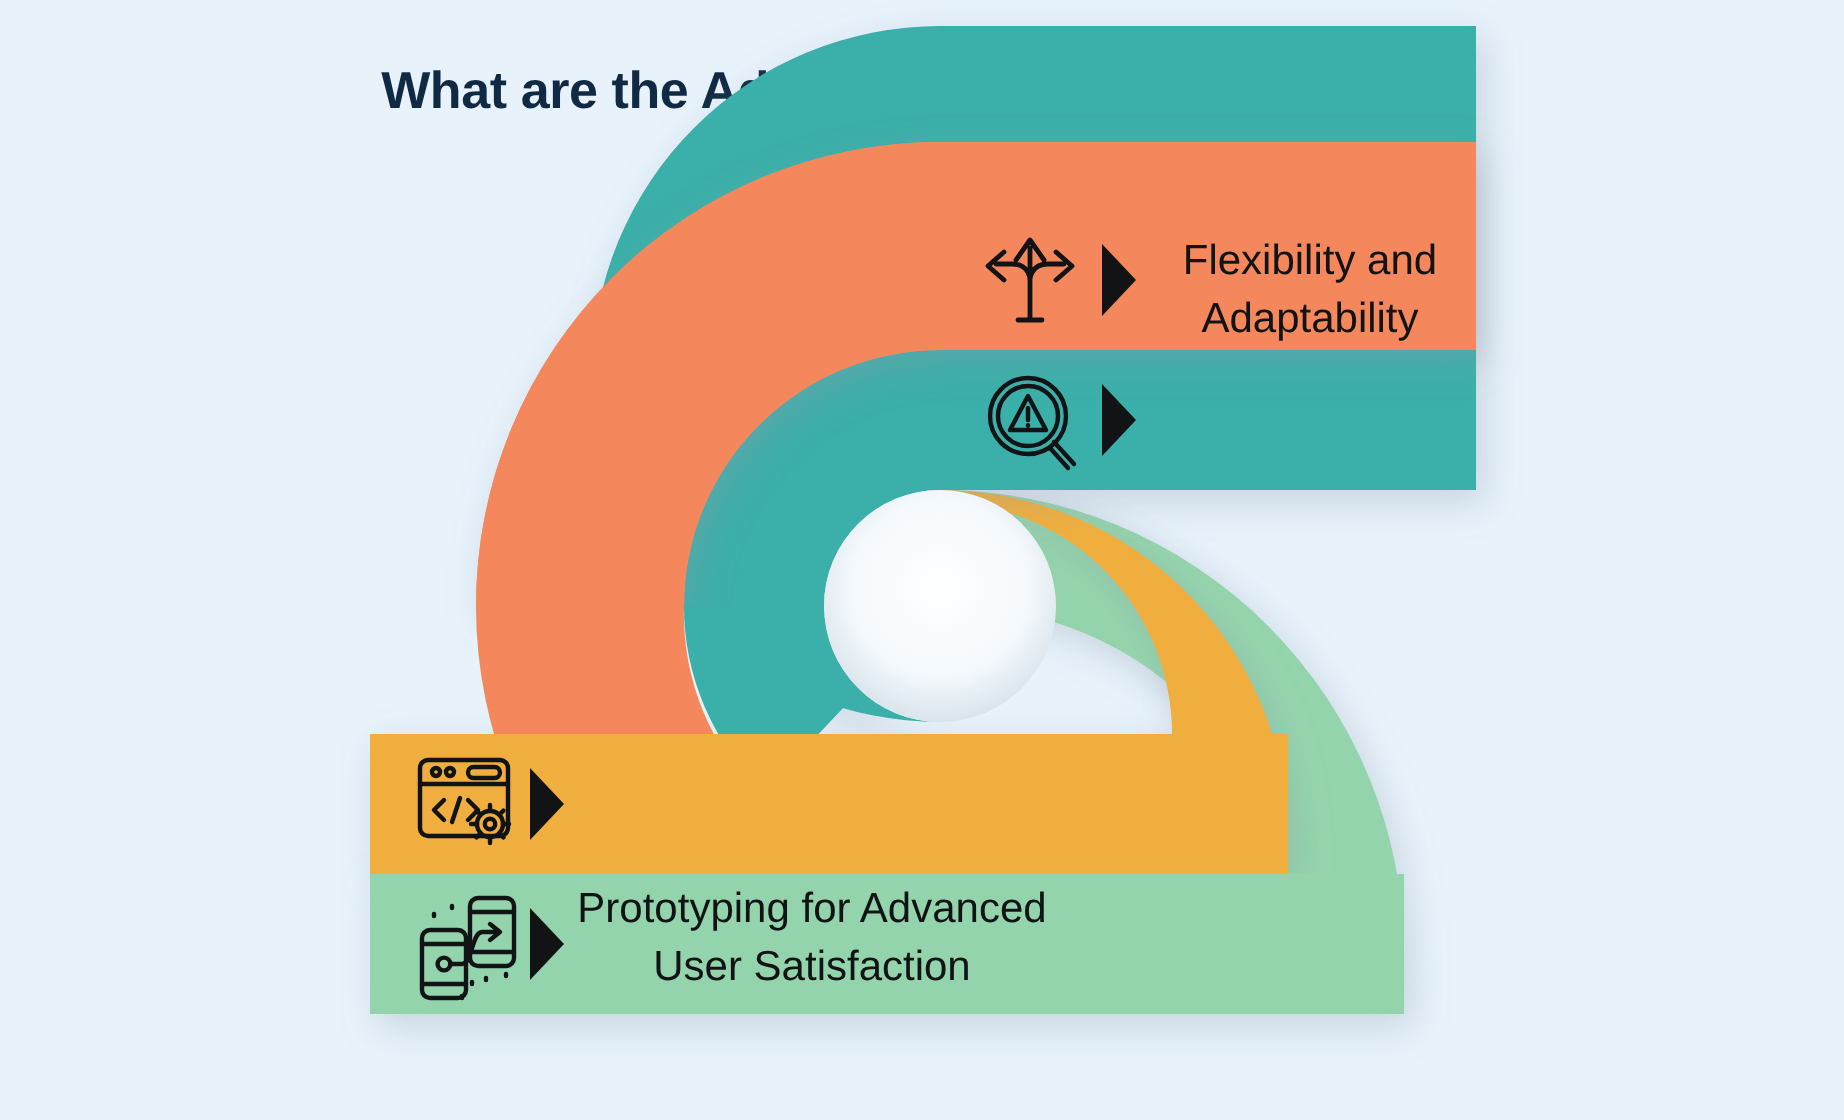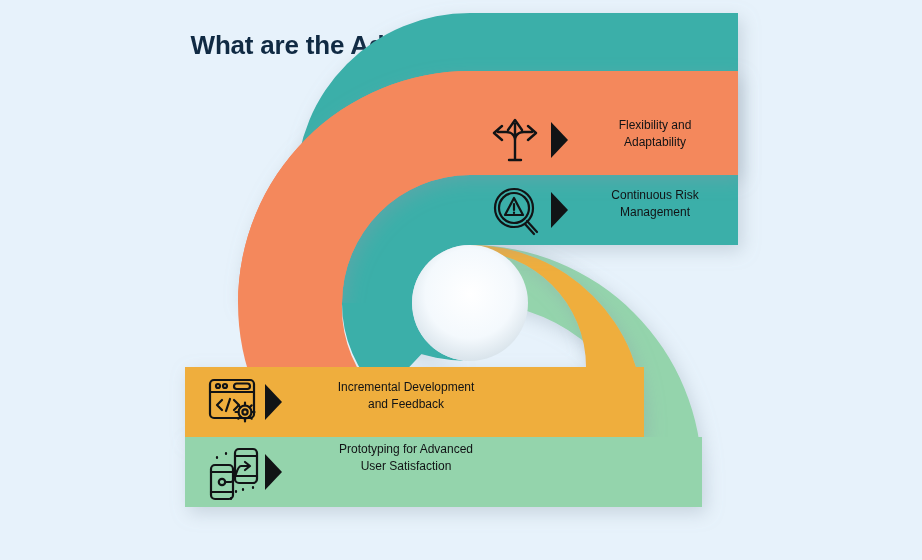--- a/index.html
+++ b/index.html
@@ -32,21 +32,21 @@
     color: #102a43;
     font-family: "Liberation Sans", sans-serif;
   }
   .svg-stage {
     position: absolute;
     top: 0;
     left: 0;
   }
   .band-label {
     position: absolute;
-    font-size: 12px;
+    font-size: 21px;
     line-height: 1.38;
     color: #111315;
     text-align: center;
     font-family: "Liberation Sans", sans-serif;
     white-space: pre-line;
   }
 </style>
 </head>
 <body>
 
@@ -216,22 +216,18 @@
       <path d="M 265,384 L 282,402 L 265,420 Z" fill="#111315"></path>
     </g>
     <g>
       <path d="M 265,454 L 282,472 L 265,490 Z" fill="#111315"></path>
     </g>
   </svg>
 
   <div class="band-label" style="left:572px; top:117px; width:166px;">Flexibility and
 Adaptability</div>
 
-  <div class="band-label" style="left:572px; top:187px; width:166px;">Continuous Risk
-Management</div>
-
-  <div class="band-label" style="left:286px; top:379px; width:240px;">Incremental Development
-and Feedback</div>
+
 
   <div class="band-label" style="left:286px; top:441px; width:240px;">Prototyping for Advanced
 User Satisfaction</div>
 
 </div>
 
 </body></html>

